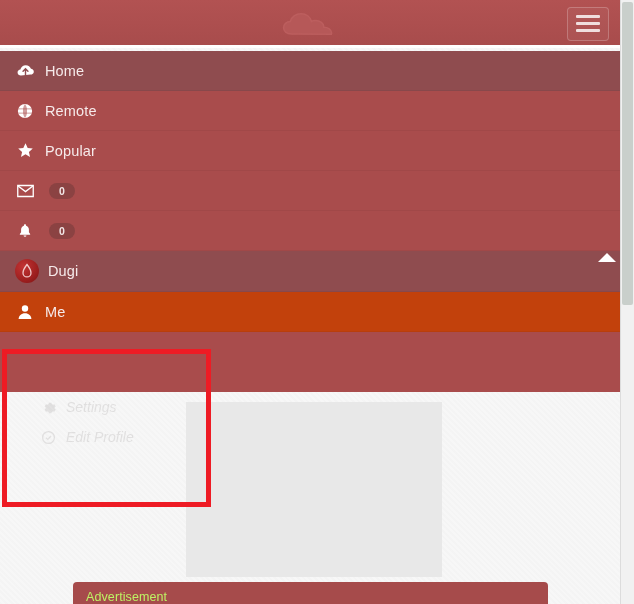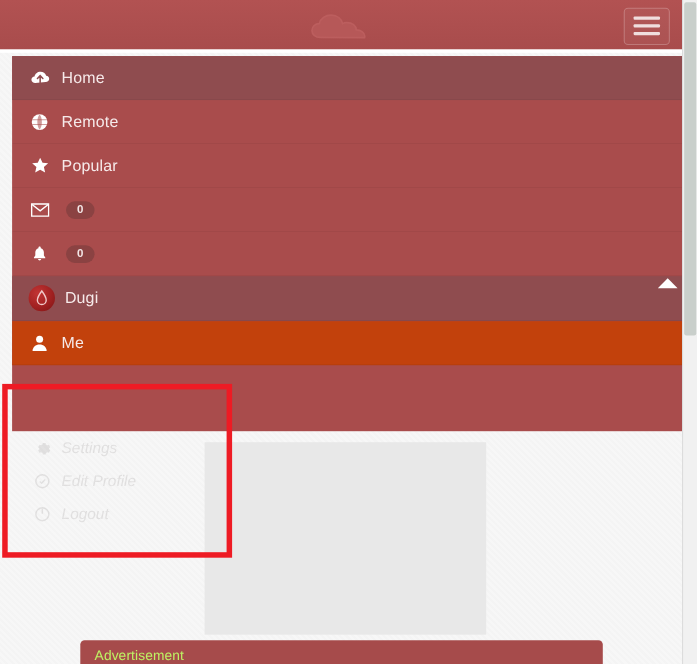--- a/index.html
+++ b/index.html
@@ -99,21 +99,21 @@
     height: 3px;
     background: #f0dede;
     border-radius: 1px;
     margin-bottom: 4px;
   }
   .hamburger-btn .bar:last-child { margin-bottom: 0; }
 
   
   .menu-panel {
     position: absolute;
-    left: 11px;
+    left: 0;
     top: 51px;
     width: 621px;
     height: 341px;
     background: #a94c4c;
     overflow: hidden;
   }
 
   .menu-row {
     position: relative;
     height: 40px;
@@ -187,21 +187,21 @@
     width: 0; height: 0;
     border-left: 9px solid transparent;
     border-right: 9px solid transparent;
     border-bottom: 9px solid #ffffff;
     cursor: pointer;
   }
 
   
   .ghost-menu {
     position: absolute;
-    left: 6px;
+    left: 16px;
     top: 392px;
     width: 212px;
     height: 90px;
     font-style: italic;
   }
   .ghost-item {
     height: 30px;
     display: flex;
     align-items: center;
     padding-left: 24px;
@@ -276,29 +276,20 @@
     </div>
     <div class="ghost-item">
       <span class="gi-icon">
         <svg viewBox="0 0 16 16" width="15" height="15" fill="none" stroke="currentColor" stroke-width="1.4">
             <circle cx="8" cy="8" r="6.3"></circle>
             <path d="M5.5 8.2l1.8 1.8 3.4-3.6"></path>
           </svg>
       </span>
       <span>Edit Profile</span>
     </div>
-    <div class="ghost-item">
-      <span class="gi-icon">
-        <svg viewBox="0 0 16 16" width="15" height="15" fill="none" stroke="currentColor" stroke-width="1.4">
-            <circle cx="8" cy="8" r="6.3"></circle>
-            <path d="M8 2.6v5"></path>
-          </svg>
-      </span>
-      <span>Logout</span>
-    </div>
   </div>
 
   <div class="navbar">
     <div class="brand-logo">
       <svg viewBox="0 0 90 34" width="90" height="34">
         <path d="M18 26c-5 0-8-3-8-6.5S13 13 17 13c1-5 6-8 11-8 6 0 10 3.5 11 8 1-.6 2.5-1 4-1 5 0 9 3 9 7 4 0 8 2.5 8 6 0 .4 0 .8-.2 1.2z" fill="#b85a5a" stroke="#bf6161" stroke-width="1.6" opacity="0.85" transform="translate(6,2) scale(0.96)"></path>
       </svg>
     </div>
     <div class="hamburger-btn">
       <span class="bar"></span>

